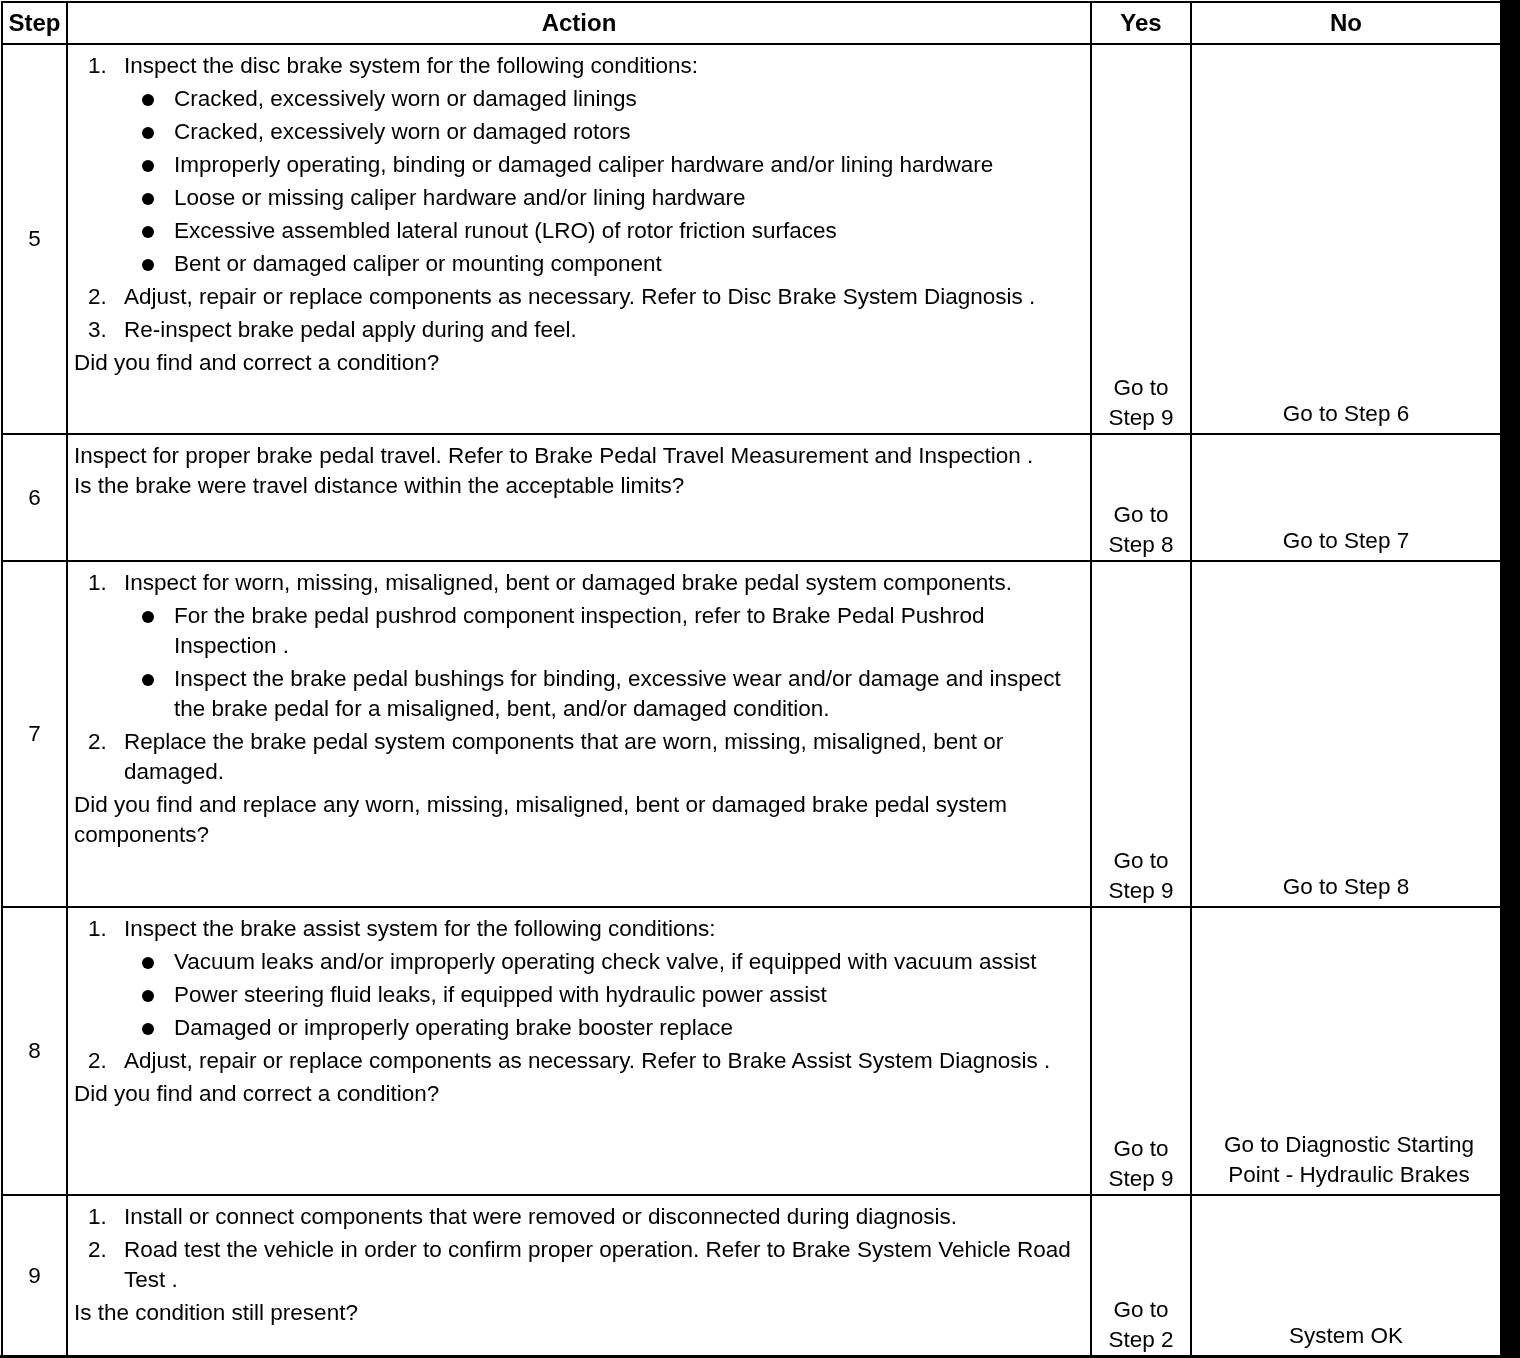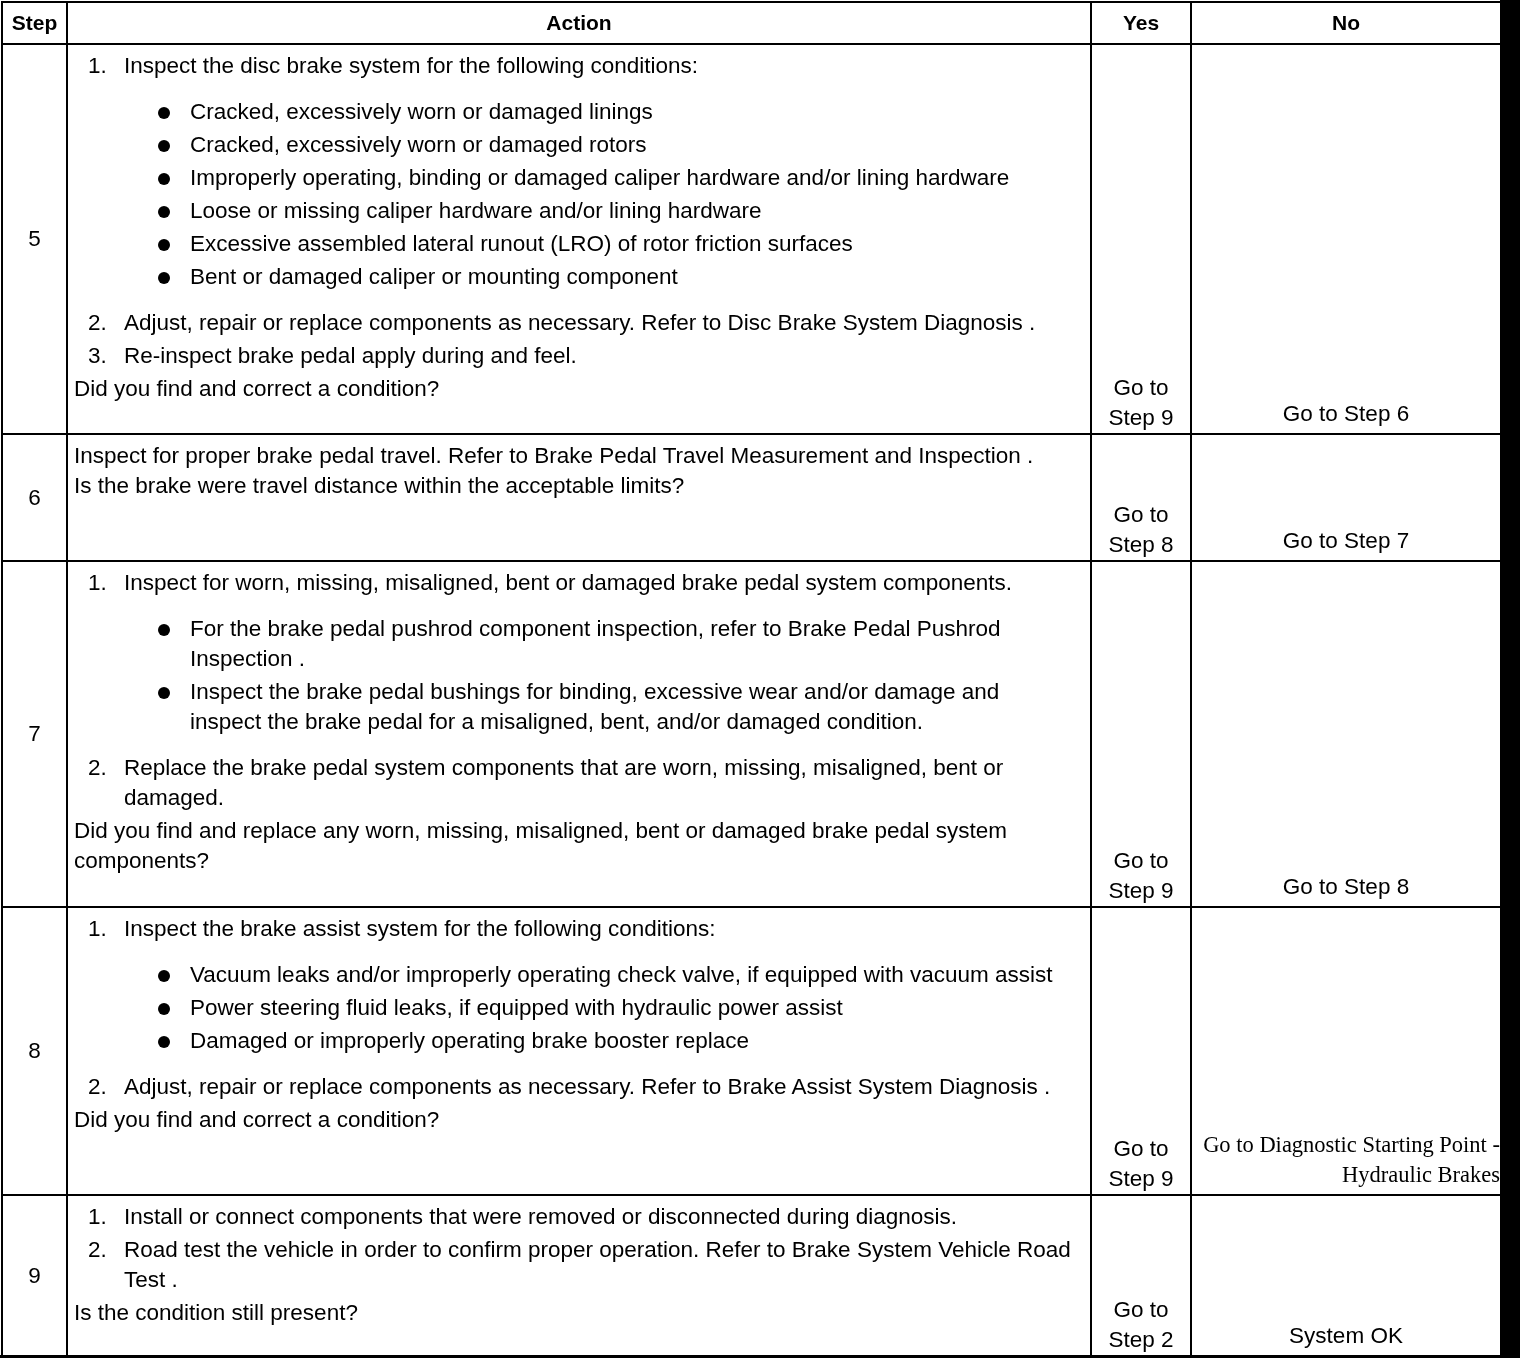--- a/index.html
+++ b/index.html
@@ -1,29 +1,29 @@
 <!DOCTYPE html>
 <html><head>
 <meta charset="utf-8">
 <style>
   html, body { margin: 0; padding: 0; background: #000; }
   body { width: 1520px; height: 1358px; position: relative; overflow: hidden; font-family: "Liberation Sans", sans-serif; color: #000; }
   .page { position: absolute; left: 0; top: 0; width: 1500px; height: 1355px; background: #fff; }
   table { border-collapse: collapse; position: absolute; left: 1px; top: 1px; width: 1500px; table-layout: fixed; }
   td, th { border: 2px solid #000; vertical-align: bottom; font-size: 22.5px; line-height: 30px; padding: 0; }
-  th { font-weight: bold; height: 40px; vertical-align: middle; text-align: center; font-size: 21px; }
+  th { font-weight: bold; height: 40px; vertical-align: middle; text-align: center; font-size: 24px; }
   td.step { text-align: center; vertical-align: middle; }
   td.action { padding: 6px 6px 4px 6px; vertical-align: top; }
   td.yes { text-align: center; }
   td.no { text-align: center; padding-bottom: 4px; }
-  td.no.left { text-align: right; padding-left: 6px; font-family: Liberation Serif, serif; }
+  td.no.left { text-align: center; padding-left: 6px; }
   ol { margin: 0; padding: 0; list-style: none; }
   ol > li { position: relative; padding-left: 50px; margin-bottom: 3px; }
   ol > li > .num { position: absolute; left: 14px; top: 0; }
-  ul { margin: 16px; padding: 0; list-style: none; }
+  ul { margin: 0; padding: 0; list-style: none; }
   ul > li { position: relative; padding-left: 50px; margin-top: 3px; }
   ul > li > .dot { position: absolute; left: 18px; top: 10px; width: 12px; height: 12px; border-radius: 50%; background: #000; }
   .question { margin-top: 24px; }
   .plain { margin: 0; }
 </style>
 </head>
 <body>
 
 <div class="page">
 <table>

